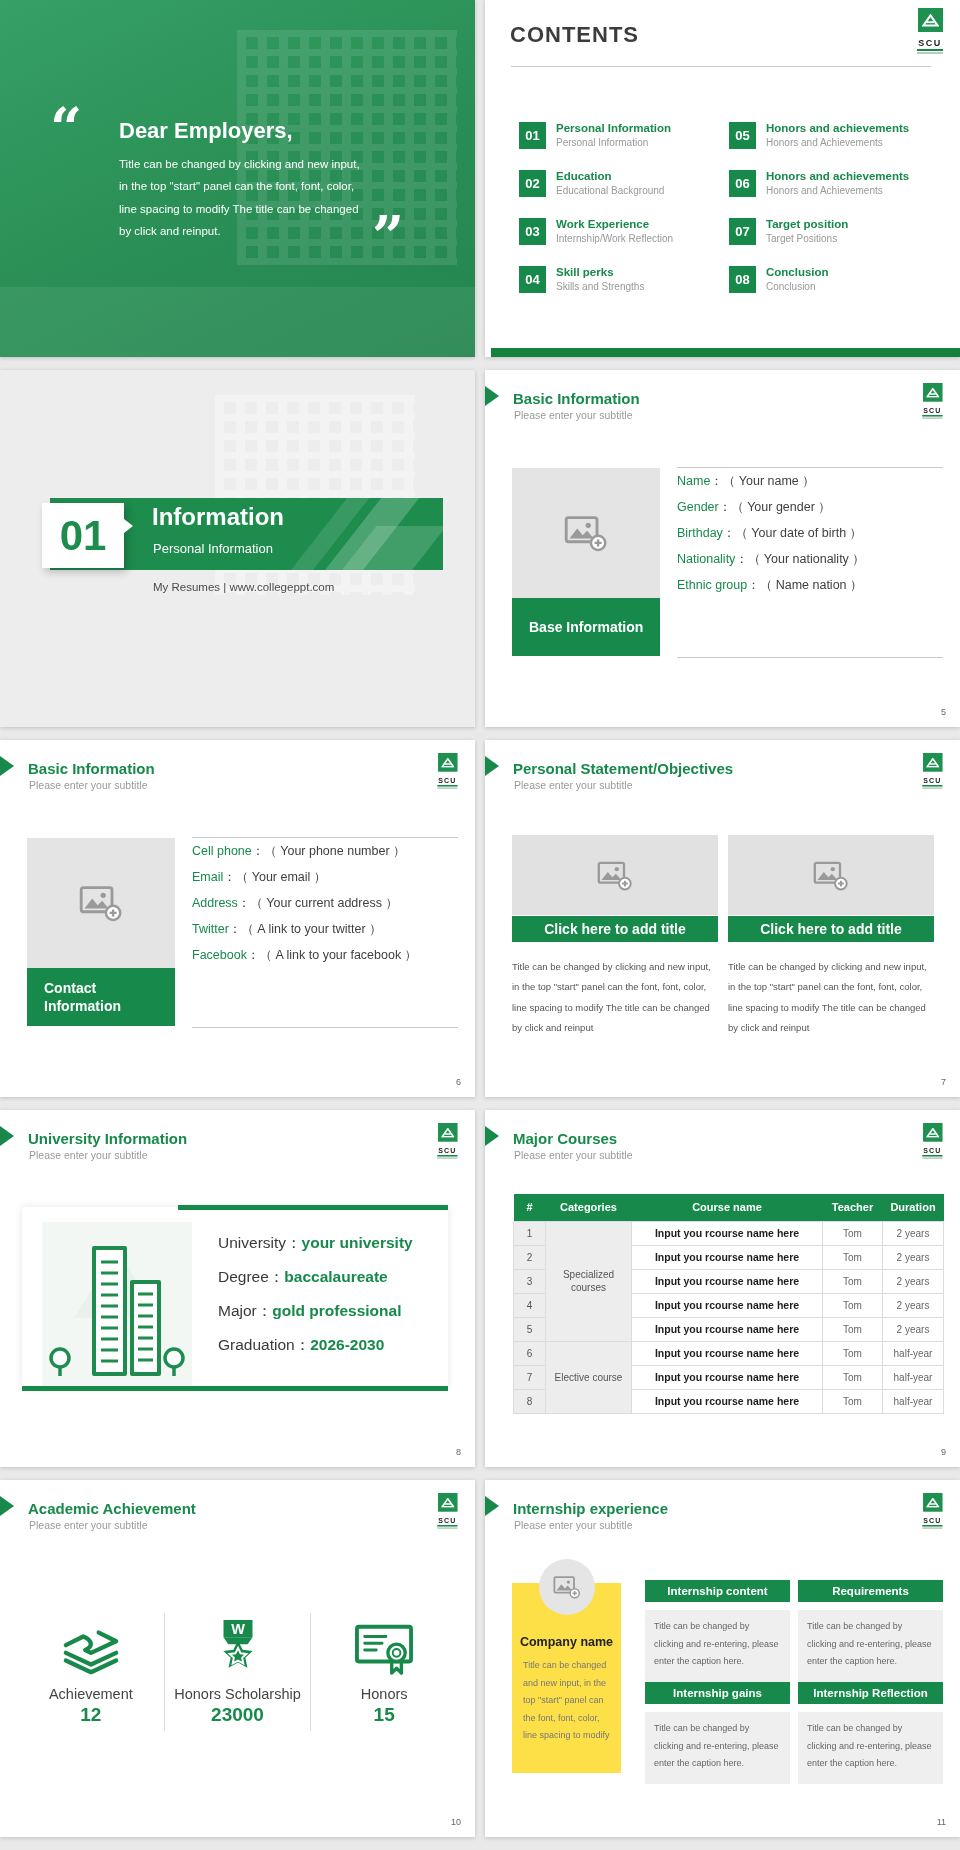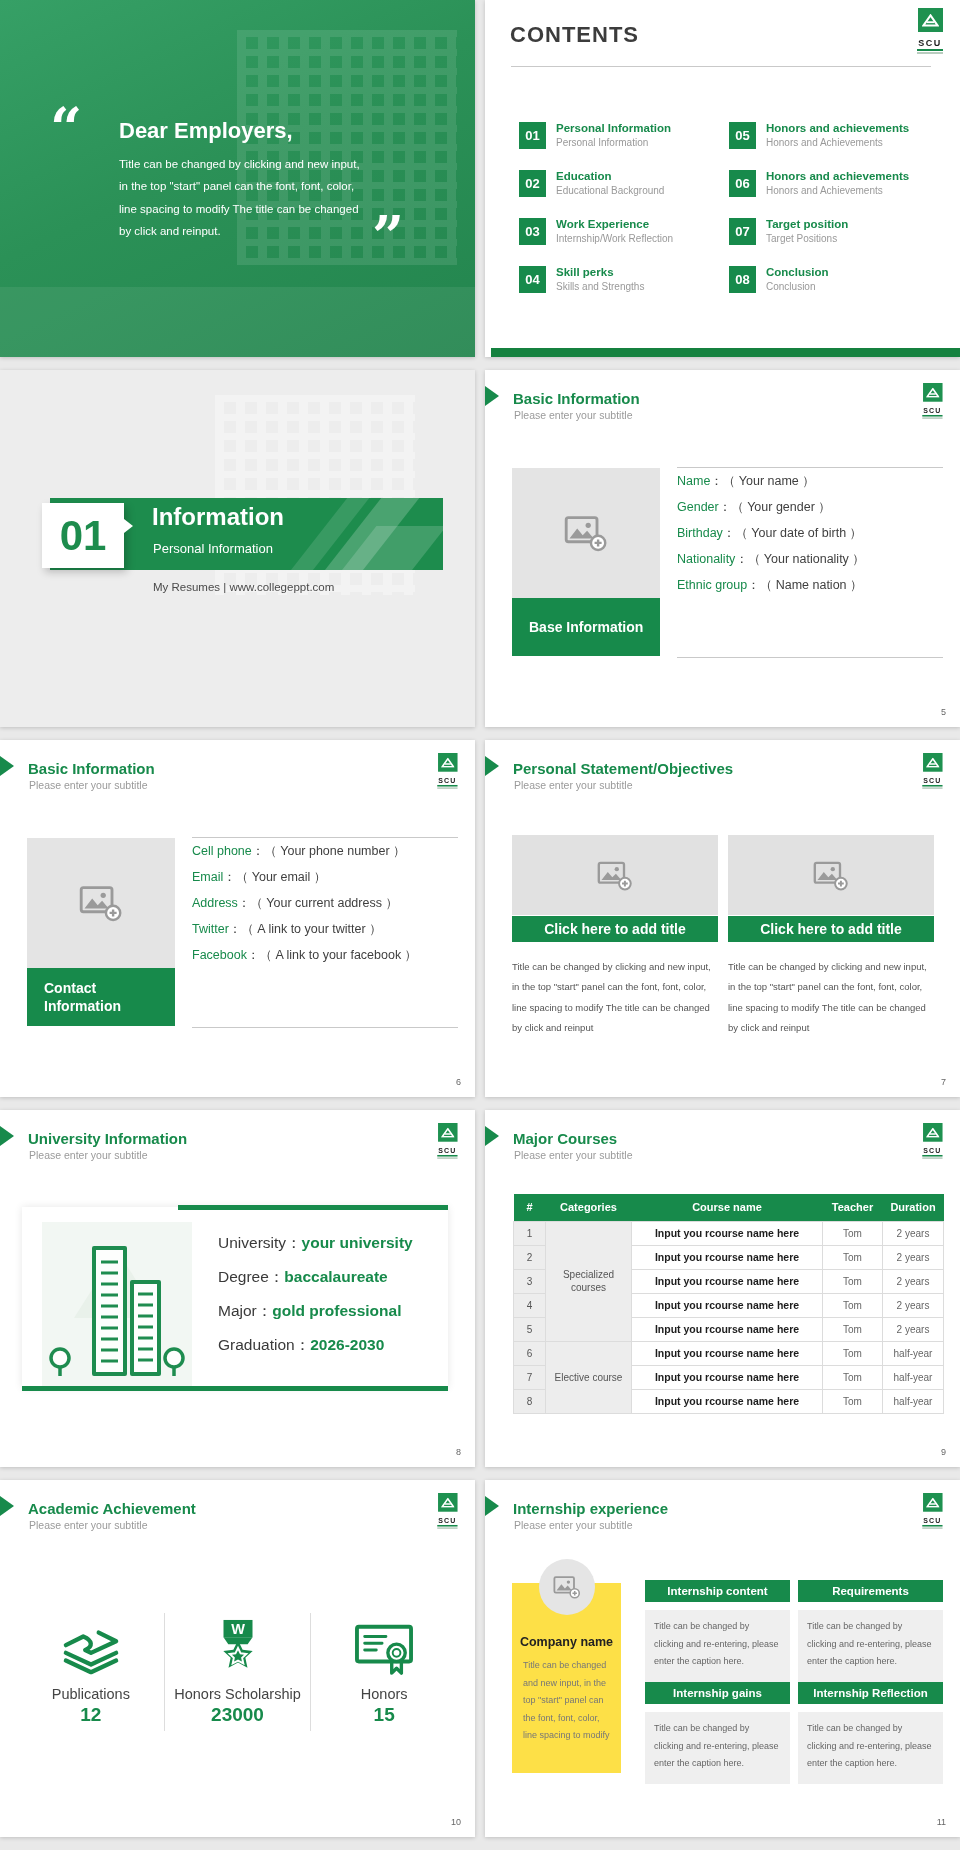--- a/index.html
+++ b/index.html
@@ -504,21 +504,21 @@
       <div class="ach-item">
         <div class="ach-ico">
           <svg width="62" height="56" viewBox="0 0 64 58">
             <g fill="none" stroke="#178a4b" stroke-width="4.5" stroke-linejoin="round" stroke-linecap="round">
               <path d="M6 25 L24 16 C34 20 34 27 26 30 L32 33 L58 21 L40 12"></path>
               <path d="M6 33 L32 45 L58 33"></path>
               <path d="M6 41 L32 53 L58 41"></path>
             </g>
           </svg>
         </div>
-        <div class="ach-lbl">Publications</div>
+        <div class="ach-lbl">Achievement</div>
         <div class="ach-val">12</div>
       </div>
       <div class="ach-item mid">
         <div class="ach-ico">
           <svg width="62" height="58" viewBox="0 0 64 60">
             <rect x="17" y="1" width="30" height="18" fill="#178a4b"></rect>
             <path d="M17 19 L22 26 H42 L47 19 Z" fill="#178a4b"></path>
             <text x="32" y="16" text-anchor="middle" font-size="15" font-weight="bold" fill="#fff" font-family="Liberation Sans, sans-serif">W</text>
             <polygon fill="#178a4b" points="32,22 36.8,31.9 47.2,33.1 39.6,40.1 41.8,50.4 32,45 22.2,50.4 24.4,40.1 16.8,33.1 27.2,31.9"></polygon>
             <polygon fill="none" stroke="#fff" stroke-width="2" points="32,30 34.7,35.5 40.6,36.2 36.3,40.2 37.5,46 32,43 26.5,46 27.7,40.2 23.4,36.2 29.3,35.5"></polygon>

